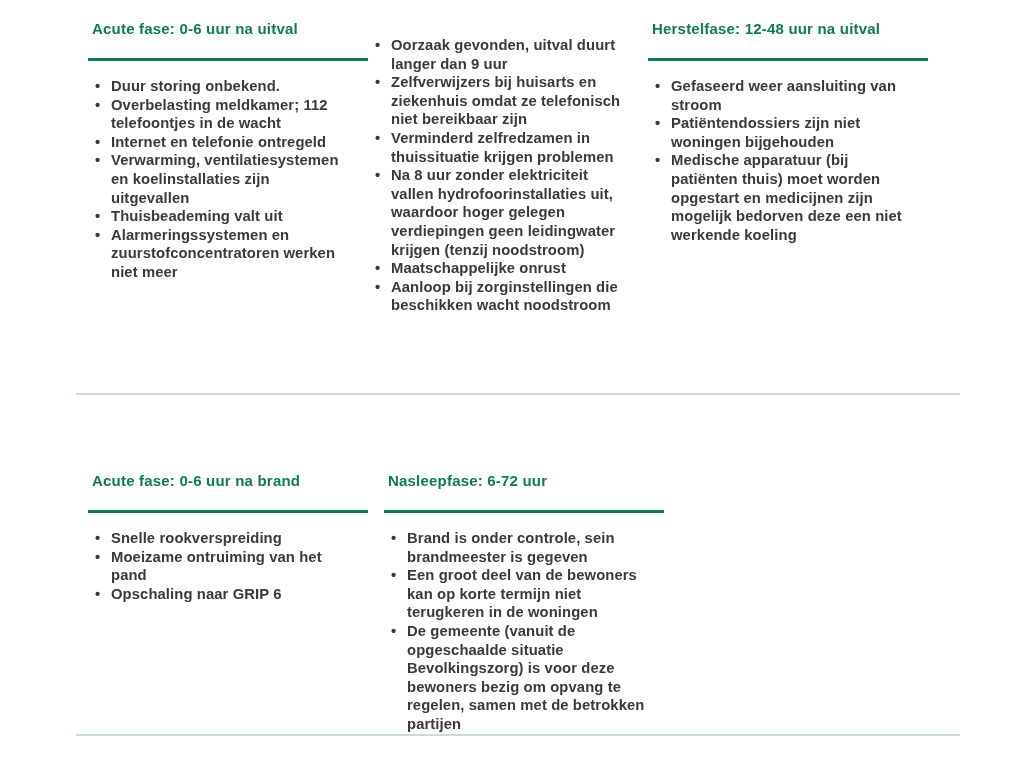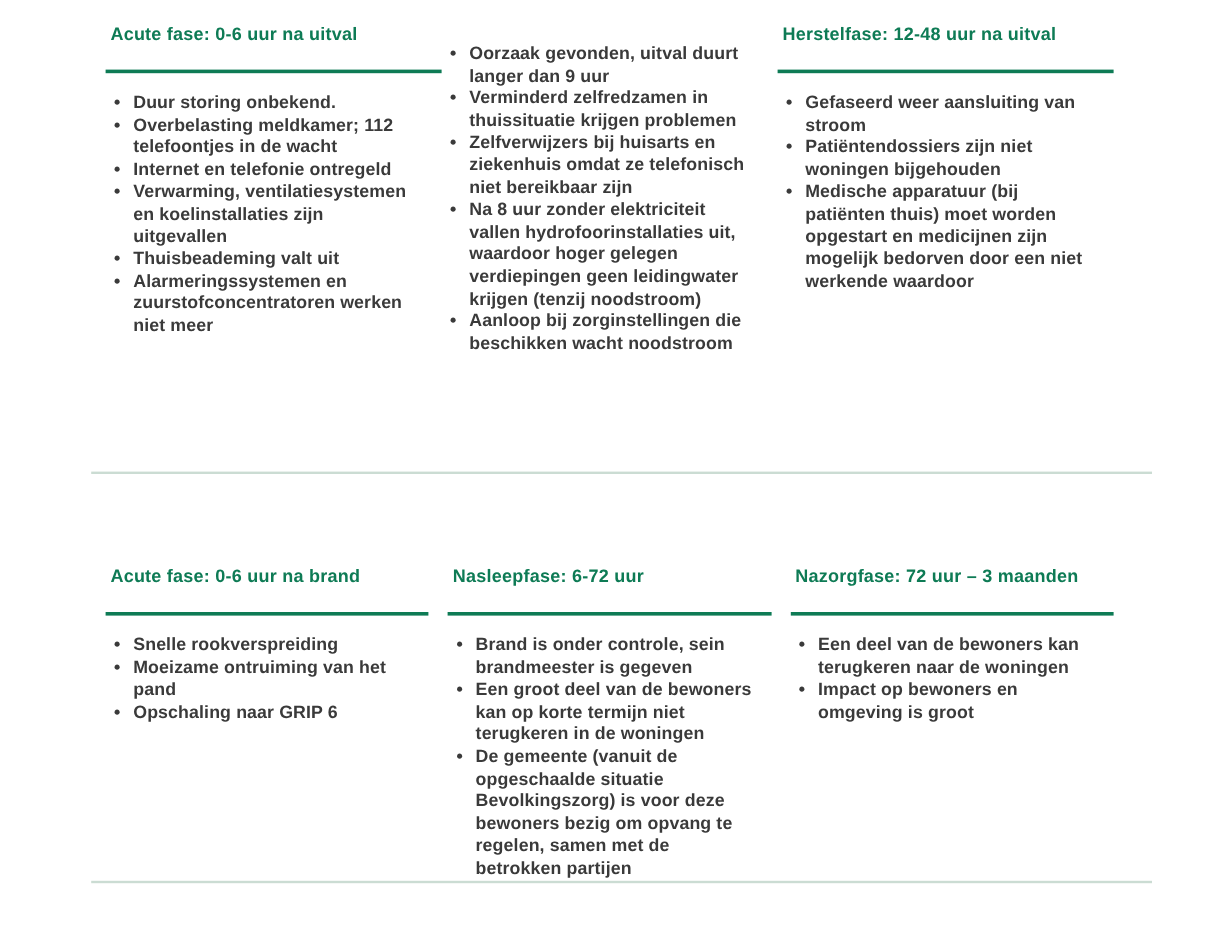--- a/index.html
+++ b/index.html
@@ -82,32 +82,33 @@
           <li>Overbelasting meldkamer; 112 telefoontjes in de wacht</li>
           <li>Internet en telefonie ontregeld</li>
           <li>Verwarming, ventilatiesystemen en koelinstallaties zijn uitgevallen</li>
           <li>Thuisbeademing valt uit</li>
           <li>Alarmeringssystemen en zuurstofconcentratoren werken niet meer</li>
         </ul>
     </div>
     <div class="col">
       <ul class="bullets">
           <li>Oorzaak gevonden, uitval duurt langer dan 9 uur</li>
+          <li>Zelfverwijzers bij huisarts en ziekenhuis omdat ze telefonisch niet bereikbaar zijn</li>
           <li>Verminderd zelfredzamen in thuissituatie krijgen problemen</li>
-          <li>Zelfverwijzers bij huisarts en ziekenhuis omdat ze telefonisch niet bereikbaar zijn</li>
           <li>Na 8 uur zonder elektriciteit vallen hydrofoorinstallaties uit, waardoor hoger gelegen verdiepingen geen leidingwater krijgen (tenzij noodstroom)</li>
+          <li>Maatschappelijke onrust</li>
           <li>Aanloop bij zorginstellingen die beschikken wacht noodstroom</li>
         </ul>
     </div>
     <div class="col">
       <h3 class="col-header">Herstelfase: 12-48 uur na uitval</h3>
       <ul class="bullets">
           <li>Gefaseerd weer aansluiting van stroom</li>
           <li>Patiëntendossiers zijn niet woningen bijgehouden</li>
-          <li>Medische apparatuur (bij patiënten thuis) moet worden opgestart en medicijnen zijn mogelijk bedorven door een niet werkende waardoor</li>
+          <li>Medische apparatuur (bij patiënten thuis) moet worden opgestart en medicijnen zijn mogelijk bedorven deze een niet werkende koeling</li>
         </ul>
     </div>
   </section>
 
   <hr class="table-sep sep-1">
 
   <section class="phase-table table-2">
     <div class="col">
       <h3 class="col-header">Acute fase: 0-6 uur na brand</h3>
       <ul class="bullets">
@@ -117,24 +118,17 @@
         </ul>
     </div>
     <div class="col">
       <h3 class="col-header">Nasleepfase: 6-72 uur</h3>
       <ul class="bullets">
           <li>Brand is onder controle, sein brandmeester is gegeven</li>
           <li>Een groot deel van de bewoners kan op korte termijn niet terugkeren in de woningen</li>
           <li>De gemeente (vanuit de opgeschaalde situatie Bevolkingszorg) is voor deze bewoners bezig om opvang te regelen, samen met de betrokken partijen</li>
         </ul>
     </div>
-    <div class="col">
-      <h3 class="col-header">Nazorgfase: 72 uur – 3 maanden</h3>
-      <ul class="bullets">
-          <li>Een deel van de bewoners kan terugkeren naar de woningen</li>
-          <li>Impact op bewoners en omgeving is groot</li>
-        </ul>
-    </div>
   </section>
 
   <hr class="table-sep sep-2">
 
 </div>
 
 </body></html>

